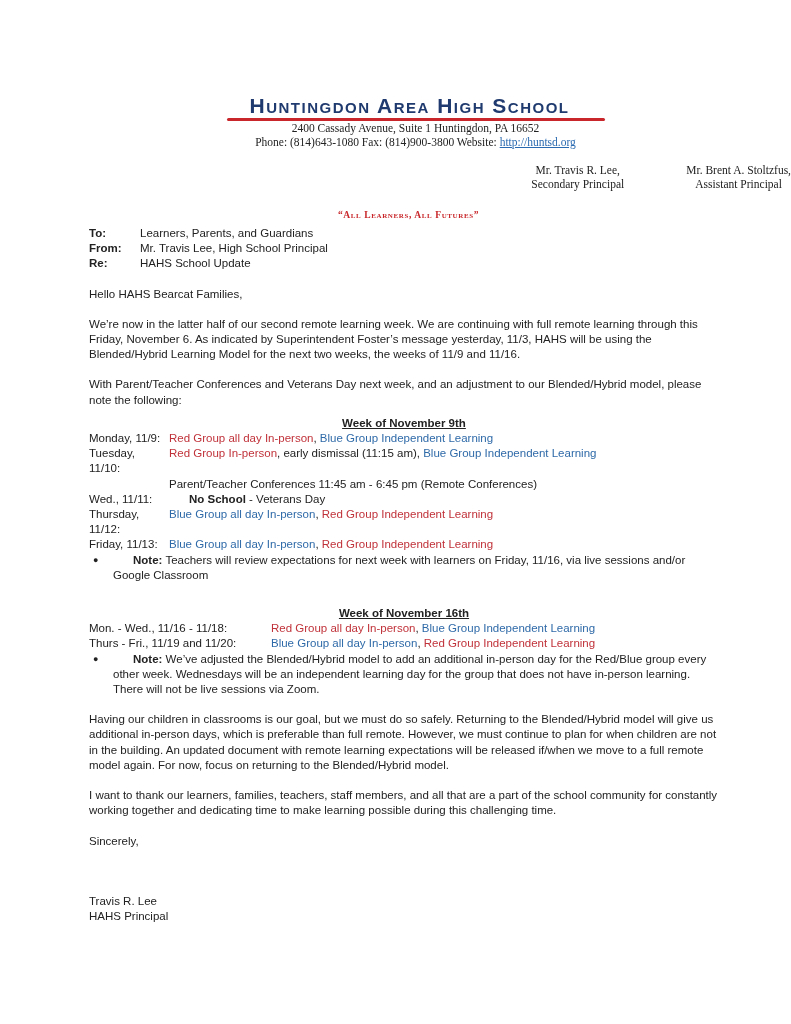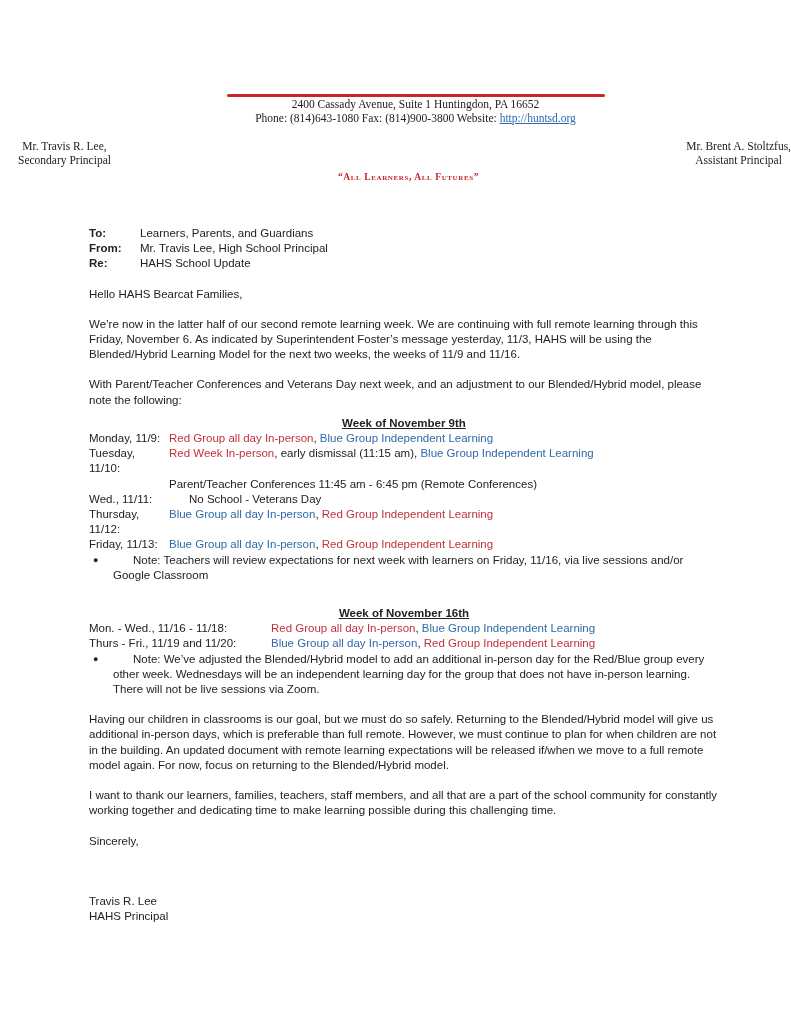--- a/index.html
+++ b/index.html
@@ -2,44 +2,45 @@
 <html><head>
 <meta charset="utf-8">
 <style>
   html, body { margin: 0; padding: 0; background: #ffffff; }
   body { width: 791px; height: 1024px; position: relative; overflow: hidden; font-family: "Liberation Sans", sans-serif; color: #222; }
   .letterhead { position: absolute; left: 0; top: 94px; width: 791px; text-align: center; }
   .school-name { font-family: "Liberation Sans", sans-serif; font-weight: bold; color: #1f3a6e; font-size: 21px; letter-spacing: 1.5px; font-variant: small-caps; line-height: 24px; margin-left: 28px; }
   .rule { width: 378px; height: 3px; background: #c8262a; margin: 0 auto 0 227px; border-radius: 2px; }
   .addr { font-family: "Liberation Serif", serif; font-size: 11.5px; color: #222; line-height: 14px; margin-left: 40px; }
   .addr a { color: #2a6ab0; text-decoration: underline; }
-  .principals { display: flex; justify-content: space-between; gap: 92px; margin-top: 14px; margin-left: 18px; font-family: "Liberation Serif", serif; font-size: 11.5px; line-height: 14px; color: #222; }
+  .principals { display: flex; justify-content: flex-end; gap: 62px; margin-top: 14px; margin-left: 18px; font-family: "Liberation Serif", serif; font-size: 11.5px; line-height: 14px; color: #222; }
   .principals div { text-align: center; }
-  .motto { font-family: "Liberation Serif", serif; font-weight: bold; color: #c8262a; font-size: 9.5px; letter-spacing: 0.6px; margin-top: 5px; margin-left: 26px; font-variant: small-caps; }
+  .motto { font-family: "Liberation Serif", serif; font-weight: bold; color: #c8262a; font-size: 9.5px; letter-spacing: 0.6px; margin-top: 19px; margin-left: 26px; font-variant: small-caps; }
 
   .content { position: absolute; left: 89px; top: 226px; width: 630px; font-size: 11.5px; line-height: 15.2px; color: #222; }
   .memo-row { display: flex; }
   .memo-label { width: 51px; font-weight: bold; }
   p { margin: 0; }
   .gap { height: 15px; }
   .red { color: #c0323a; }
   .blue { color: #2f6aa8; }
   .week-title { text-align: center; font-weight: bold; text-decoration: underline; margin-top: 8px; }
   .sched-row { display: flex; }
   .sched-day { width: 80px; flex: none; }
   .sched-day2 { width: 182px; flex: none; }
   .notes { margin: 0; padding-left: 0; list-style: none; }
   .notes li { position: relative; padding-left: 24px; margin-left: 0; }
   .notes li::before { content: "●"; position: absolute; left: 4px; top: 0; font-size: 9px; }
-  b { font-weight: normal; padding-left: 20px; }
+  b { font-weight: bold; padding-left: 20px; }
 </style>
 </head>
 <body>
 
 <div class="letterhead">
+  <div class="school-name">Huntingdon Area High School</div>
   <div class="rule"></div>
   <div class="addr">2400 Cassady Avenue, Suite 1  Huntingdon, PA  16652</div>
   <div class="addr"><span>Phone: (814)643-1080  Fax: (814)900-3800  Website: </span><a>http://huntsd.org</a></div>
   <div class="principals">
     <div>
       <div>Mr. Travis R. Lee,</div>
       <div>Secondary Principal</div>
     </div>
     <div>
       <div>Mr. Brent A. Stoltzfus,</div>
@@ -69,21 +70,21 @@
   <div class="gap"></div>
   <p>With Parent/Teacher Conferences and Veterans Day next week, and an adjustment to our Blended/Hybrid model, please note the following:</p>
 
   <div class="week-title">Week of November 9th</div>
   <div class="sched-row">
       <span class="sched-day">Monday, 11/9:</span>
       <span><span class="red">Red Group all day In-person</span><span>, </span><span class="blue">Blue Group Independent Learning</span></span>
     </div>
   <div class="sched-row">
       <span class="sched-day">Tuesday, 11/10:</span>
-      <span><span class="red">Red Week In-person</span><span>, early dismissal (11:15 am), </span><span class="blue">Blue Group Independent Learning</span></span>
+      <span><span class="red">Red Group In-person</span><span>, early dismissal (11:15 am), </span><span class="blue">Blue Group Independent Learning</span></span>
     </div>
   <div class="sched-row">
       <span class="sched-day"></span>
       <span>Parent/Teacher Conferences 11:45 am - 6:45 pm (Remote Conferences)</span>
     </div>
   <div class="sched-row">
       <span class="sched-day">Wed., 11/11:</span>
       <span><b>No School</b><span> - Veterans Day</span></span>
     </div>
   <div class="sched-row">

